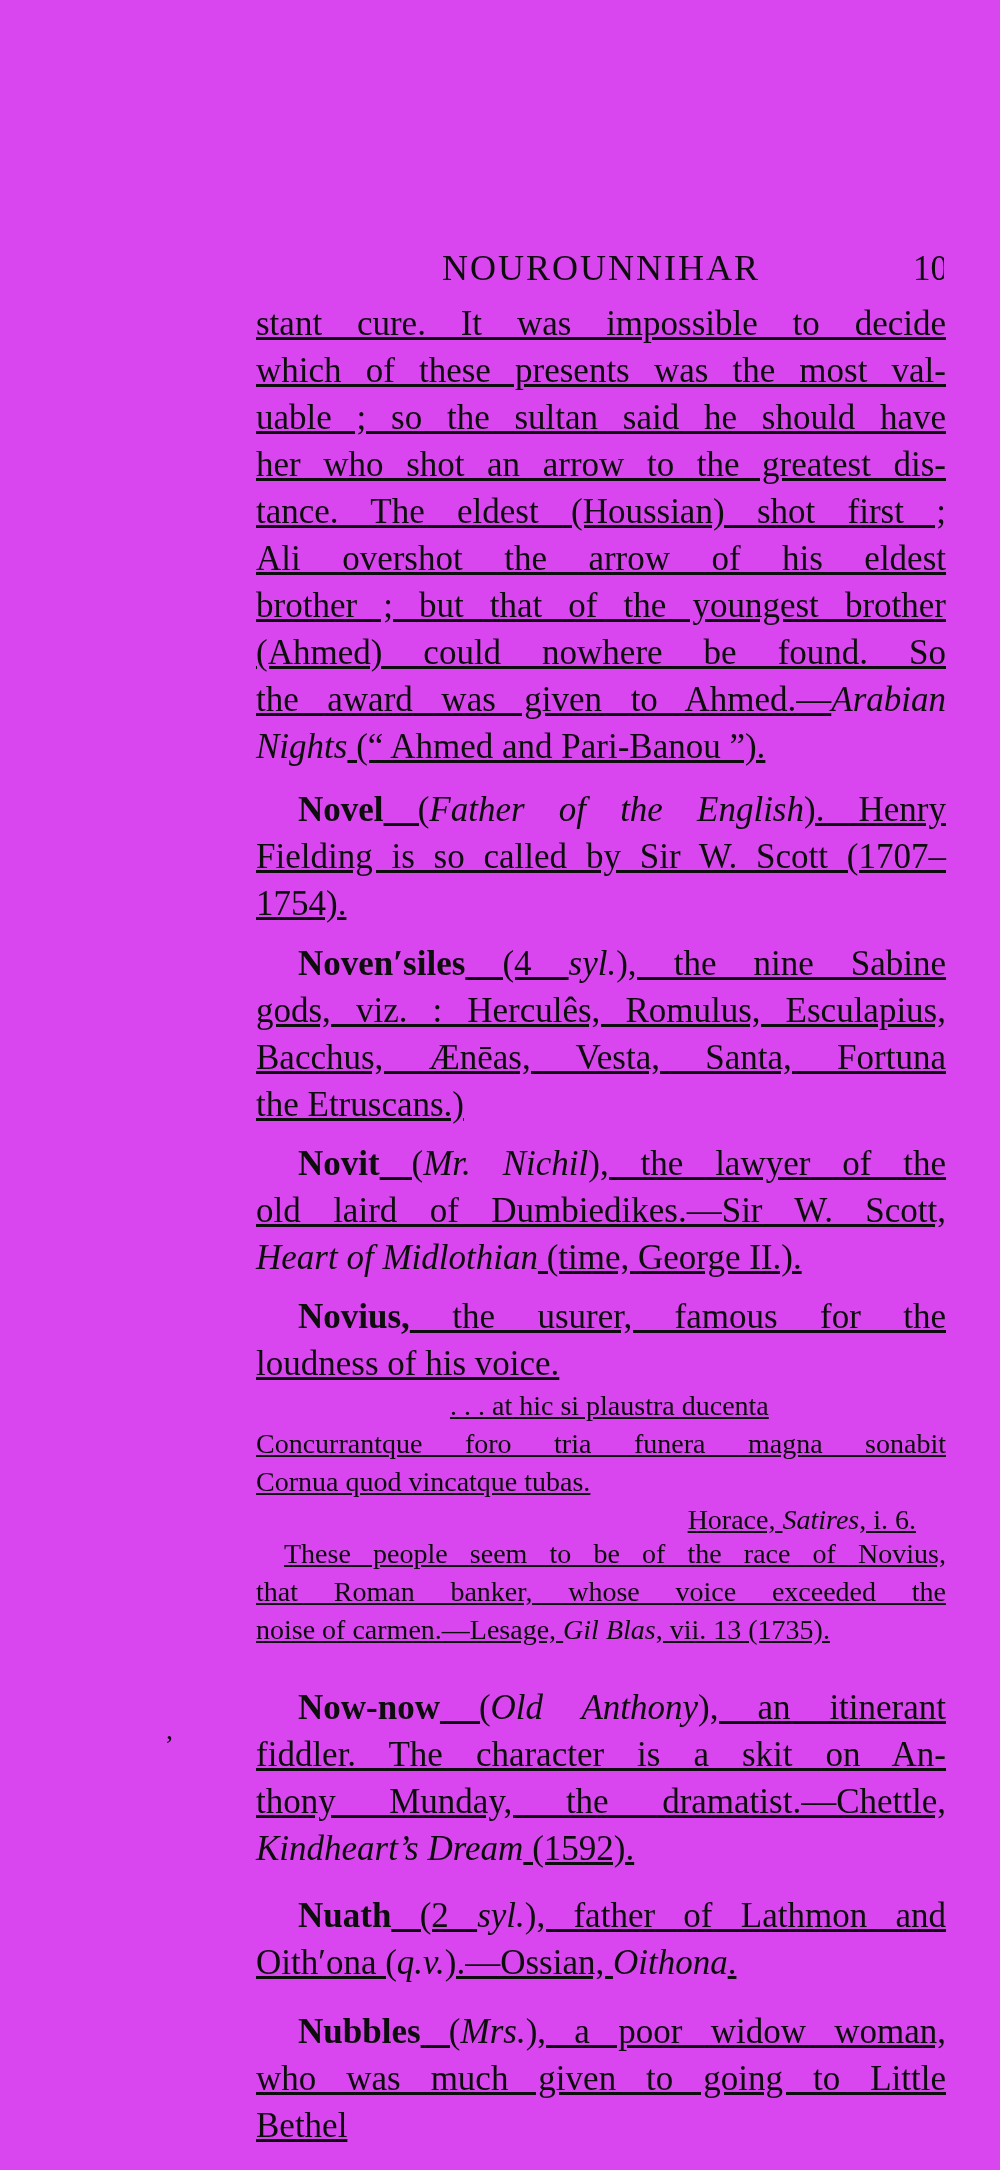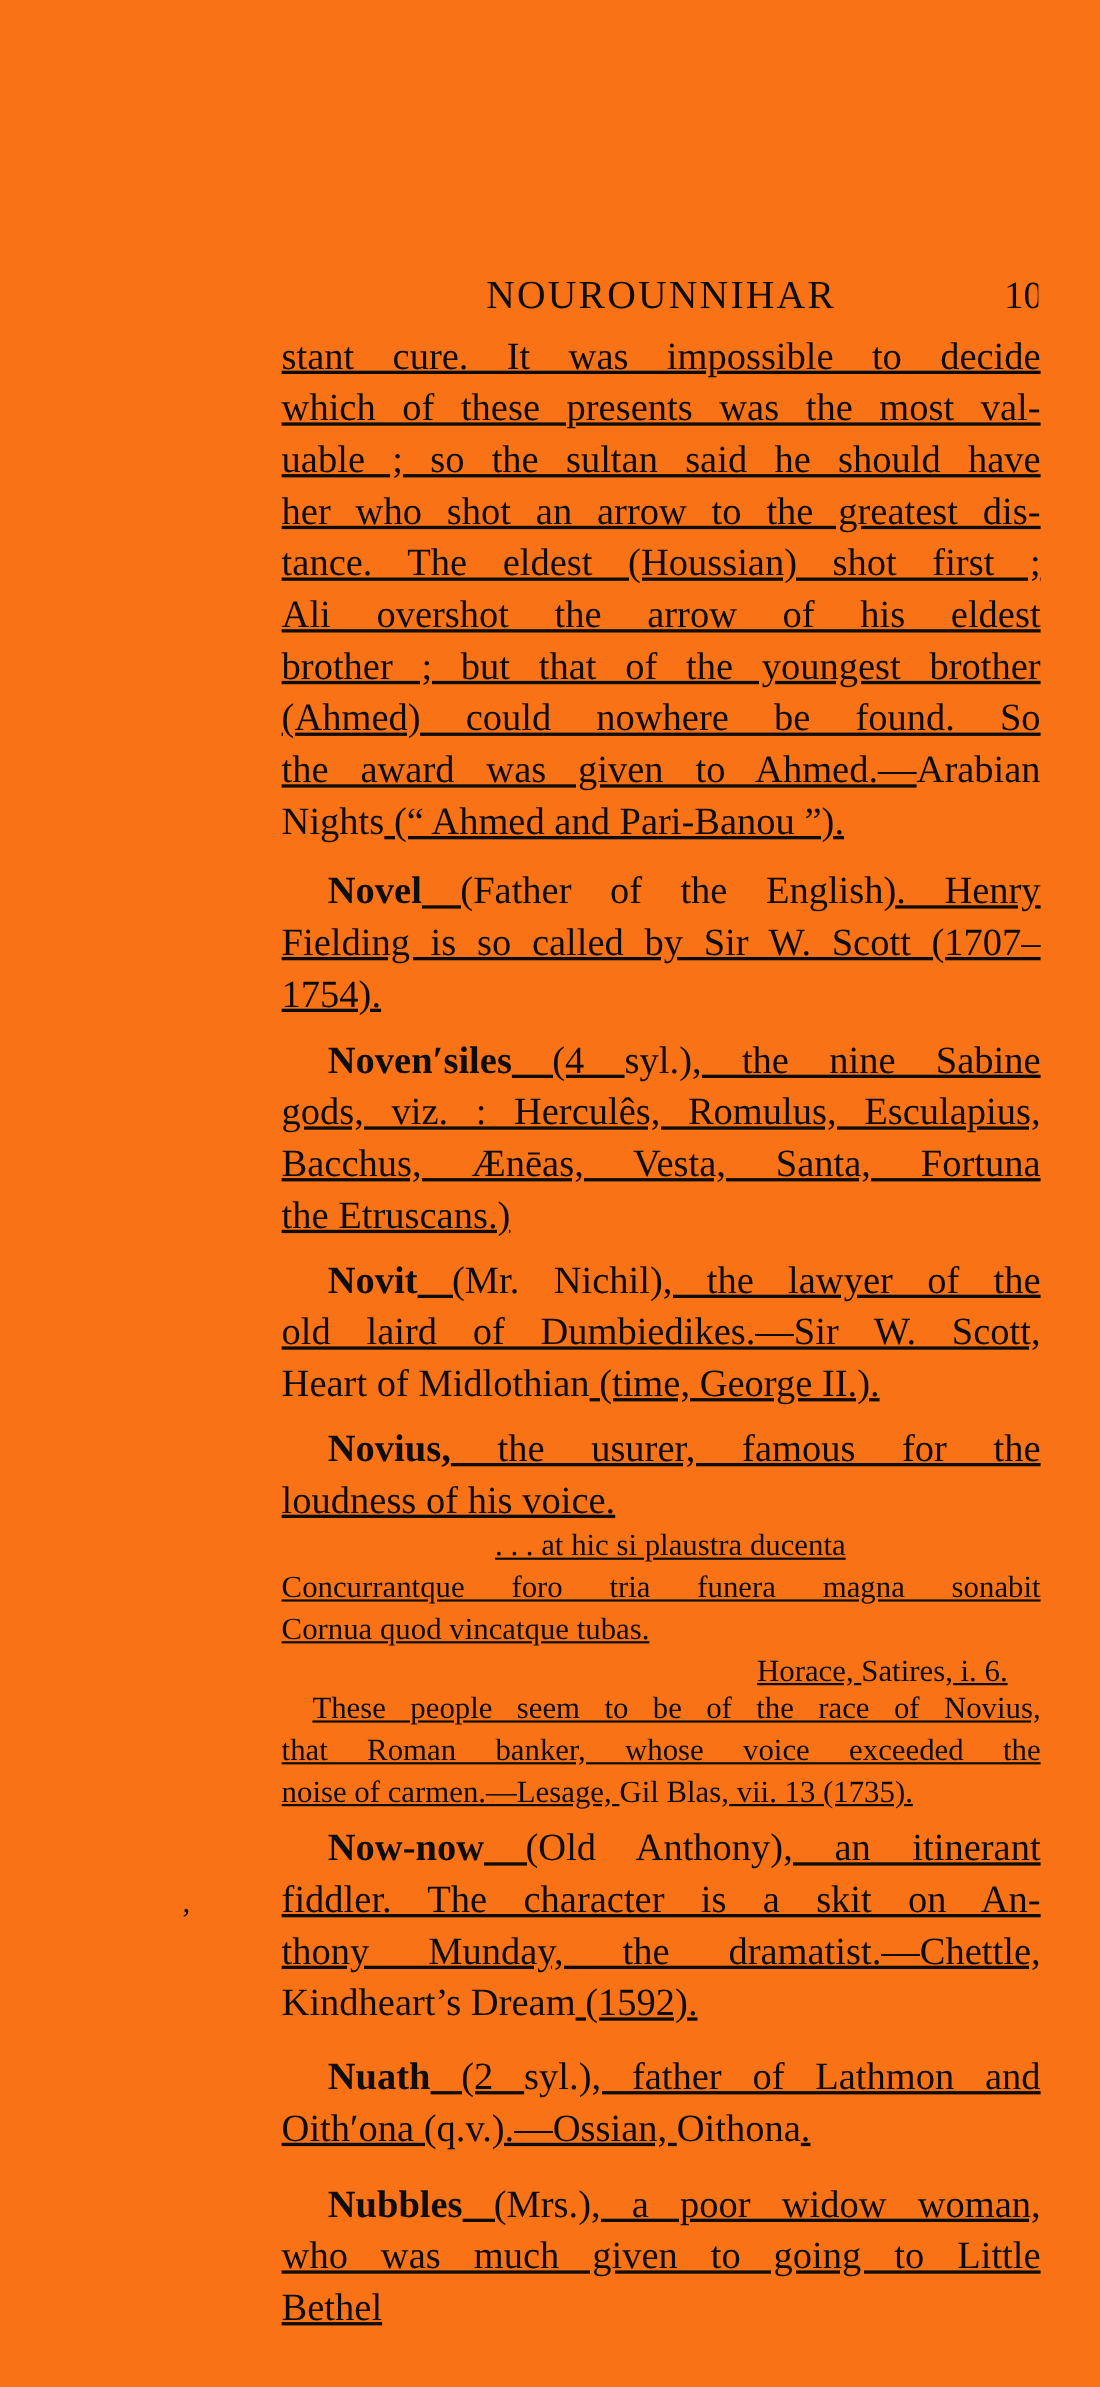--- a/index.html
+++ b/index.html
@@ -1,20 +1,20 @@
 <!DOCTYPE html>
 <html><head>
 <meta charset="utf-8">
 <style>
   html, body { margin: 0; padding: 0; background: #e8e8e8; }
   .page {
     position: relative;
     width: 1000px;
     height: 2170px;
-    background: #f97316;
+    background: #d946ef;
     overflow: hidden;
     color: #0d0d0d;
     font-family: "Liberation Serif", "DejaVu Serif", serif;
   }
   .running-head {
     position: absolute;
     top: 250px;
     left: 256px;
     width: 690px;
     text-align: center;
@@ -55,25 +55,25 @@
   .line.right { text-align: center; text-align-last: right; padding-right: 30px; }
   .entry > .line.ind { text-indent: 42px; }
   .comment > .line.ind { text-indent: 28px; }
   .quote > .line.ind { text-indent: 194px; }
   [data-name="entry-novel"]      { margin-top: 16px; }
   [data-name="entry-novensiles"] { margin-top: 13px; }
   [data-name="entry-novit"]      { margin-top: 12px; }
   [data-name="entry-novius"]     { margin-top: 12px; }
   [data-name="quote-horace"]     { margin-top: 0px; }
   [data-name="comment-novius"]   { margin-top: -4px; }
-  [data-name="entry-now-now"]    { margin-top: 7px; }
+  [data-name="entry-now-now"]    { margin-top: 35px; }
   [data-name="entry-nuath"]      { margin-top: 20px; }
   [data-name="entry-nubbles"]    { margin-top: 22px; }
   .s-r { font-style: normal; text-decoration: underline; }
-  .s-i { }
+  .s-i { font-style: italic; }
   .s-b { font-weight: bold; }
   .s-sc { font-variant: small-caps; }
 </style>
 </head>
 <body>
 
 <div class="page" data-name="book-page">
   <div class="running-head" data-name="running-head-title">NOUROUNNIHAR</div>
   <div class="page-num" data-name="page-number">10</div>
   <span class="stray-mark" data-name="stray-ink-mark">,</span>

